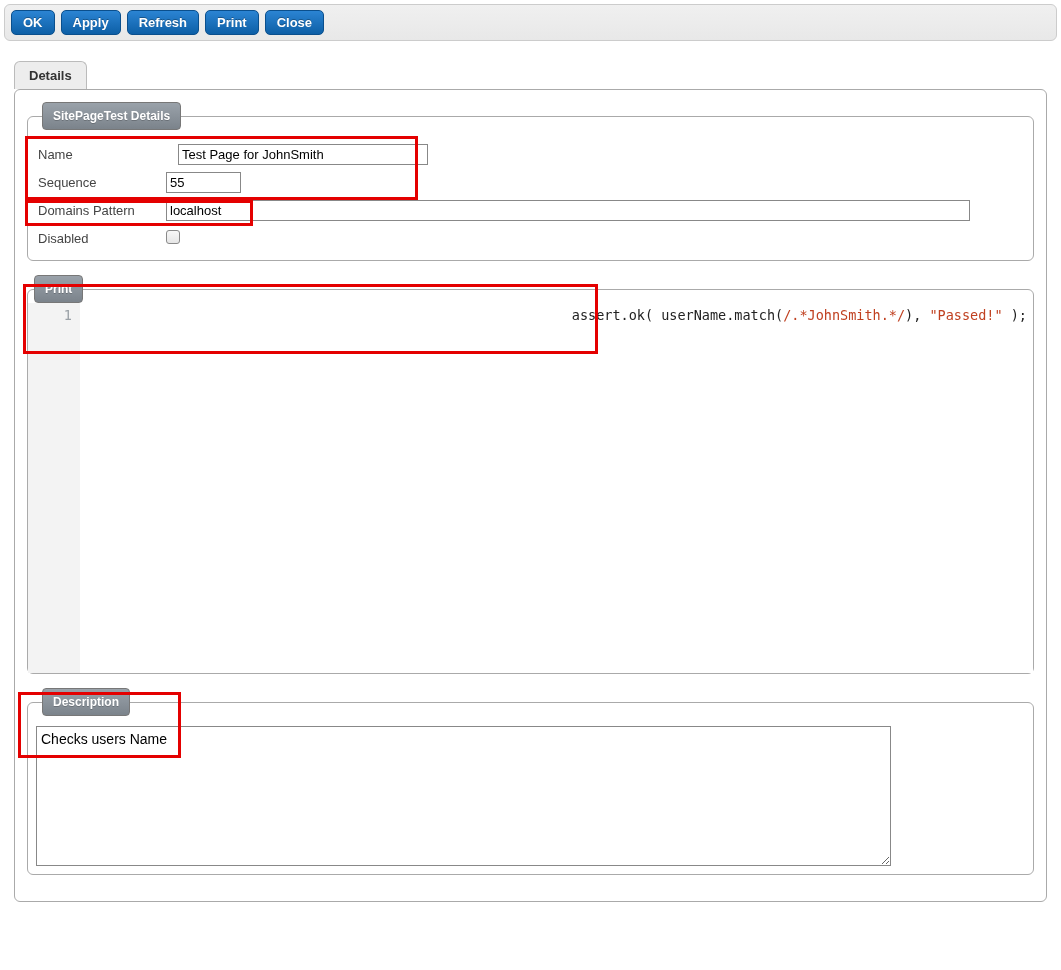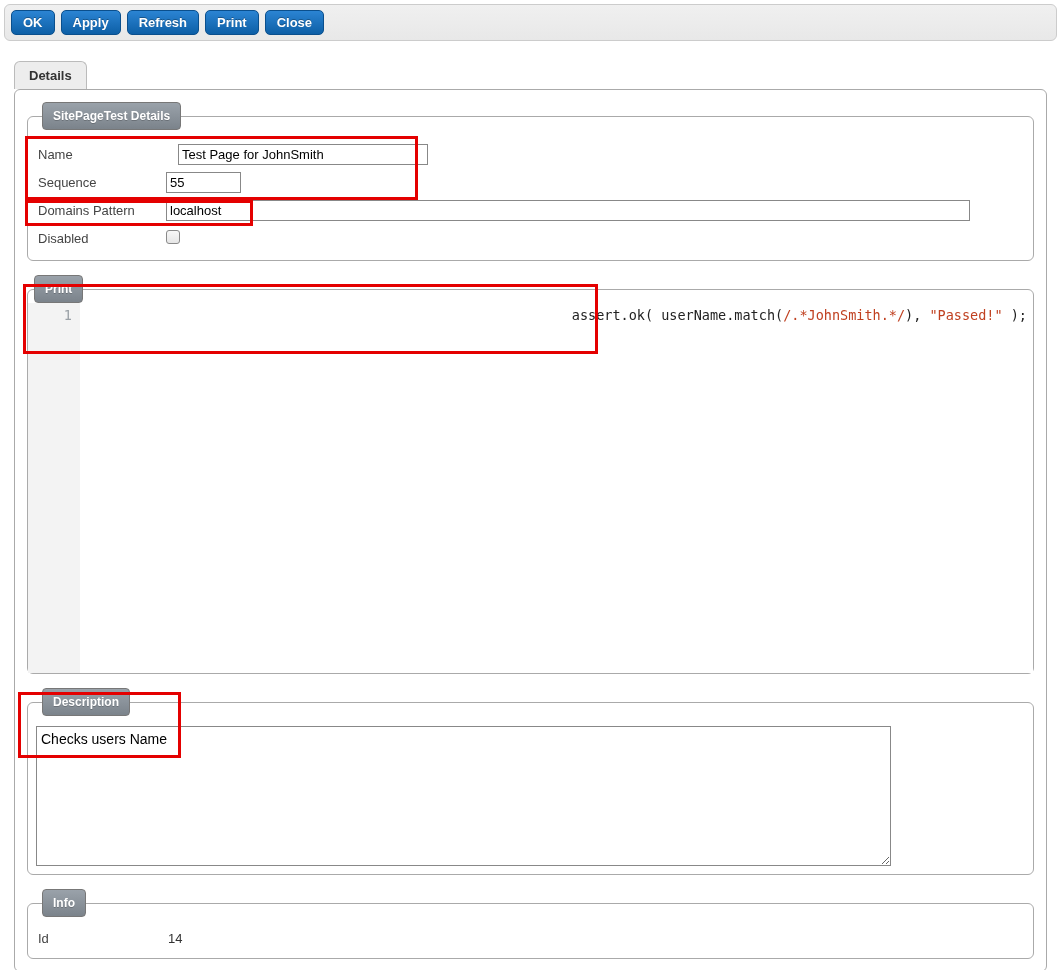--- a/index.html
+++ b/index.html
@@ -203,21 +203,14 @@
     </div>
     <div class="hl" style="left:-5px; top:-19px; width:575px; height:70px;"></div>
   </fieldset>
 
   <fieldset class="group" style="position:relative;">
     <legend>Description</legend>
     <textarea class="desc" style="">Checks users Name</textarea>
     <div class="hl" style="left:-10px; top:-24px; width:163px; height:66px;"></div>
   </fieldset>
 
-  <fieldset class="group" style="margin-bottom:0;">
-    <legend>Info</legend>
-    <div class="info-row">
-      <div class="info-label">Id</div>
-      <div class="info-value">14</div>
-    </div>
-  </fieldset>
 
 </div>
 
 </body></html>

